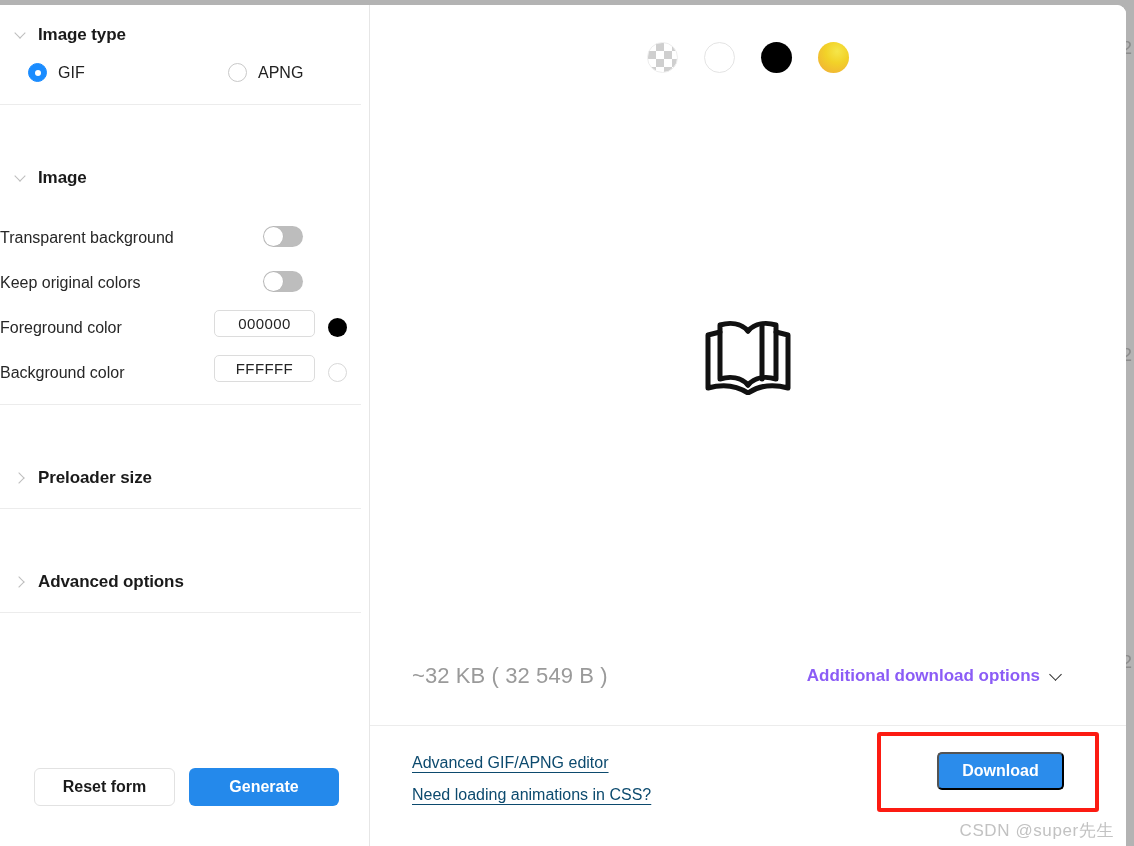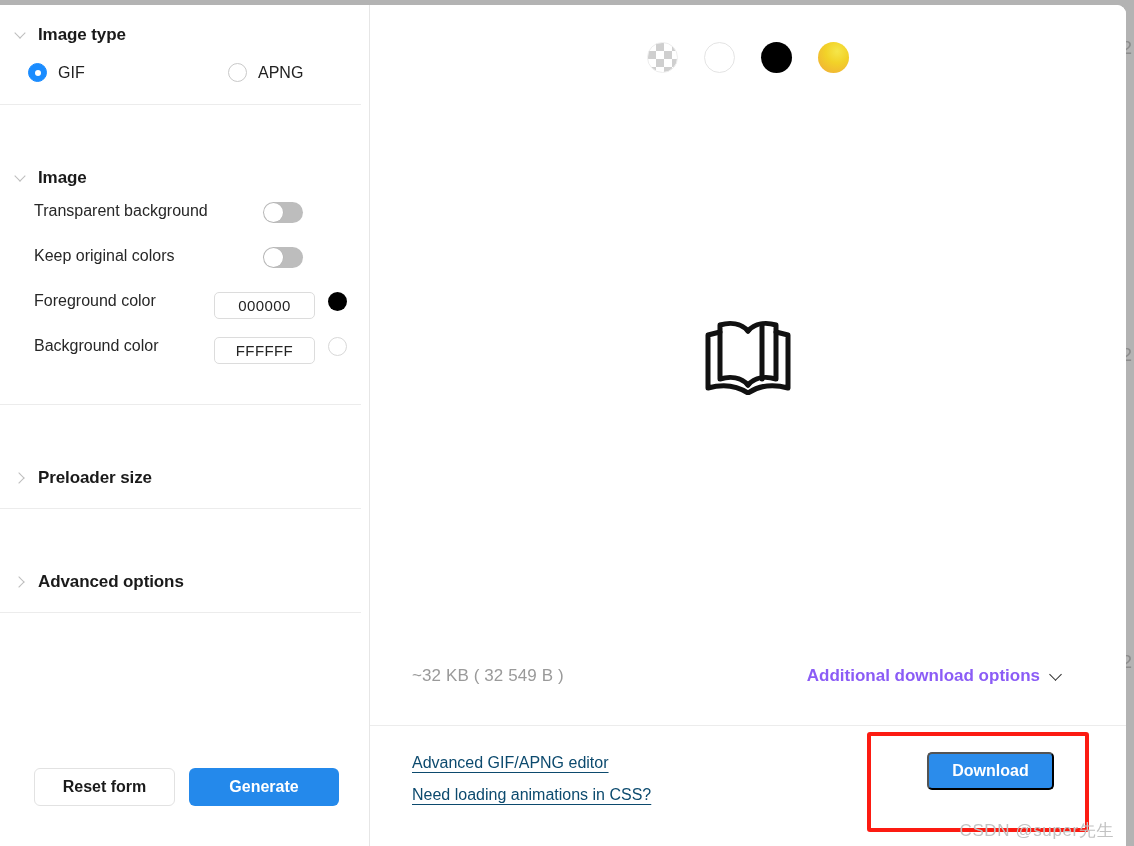--- a/index.html
+++ b/index.html
@@ -136,23 +136,22 @@
   }
   .radio-label {
     font-size: 16px;
     color: #222;
   }
 
   
   .opt-rows { padding: 14px 0 22px 0; }
   .opt-row {
     display: flex;
-    align-items: flex-start;
+    align-items: flex-end;
     height: 45px;
-    padding-left: 34px;
     padding-right: 14px;
   }
   .opt-label {
     font-size: 16px;
     color: #272727;
     flex: 1 1 auto;
   }
 
   .toggle {
     width: 40px; height: 21px;
@@ -312,21 +311,21 @@
   }
 
   .size-row {
     display: flex;
     align-items: center;
     justify-content: space-between;
     padding: 0 64px 0 42px;
     height: 50px;
   }
   .size-text {
-    font-size: 17px;
+    font-size: 22px;
     color: #9a9a9a;
     letter-spacing: 0.1px;
   }
   .addl {
     display: flex;
     align-items: center;
     gap: 10px;
     cursor: pointer;
   }
   .addl-text {
@@ -364,23 +363,23 @@
     font-size: 16px;
     color: #0c4a6e;
     text-decoration: underline;
     text-underline-offset: 4px;
     cursor: pointer;
   }
 
   .dl-wrap {
     position: relative;
     width: 222px;
-    height: 100px;
+    height: 80px;
     margin-top: -22px;
-    margin-right: 13px;
+    margin-right: 3px;
   }
   .dl-box {
     position: absolute;
     inset: 0;
     border: 4px solid #fc1b12;
     border-radius: 3px;
   }
   .btn-download {
     position: absolute;
     left: 60px;

